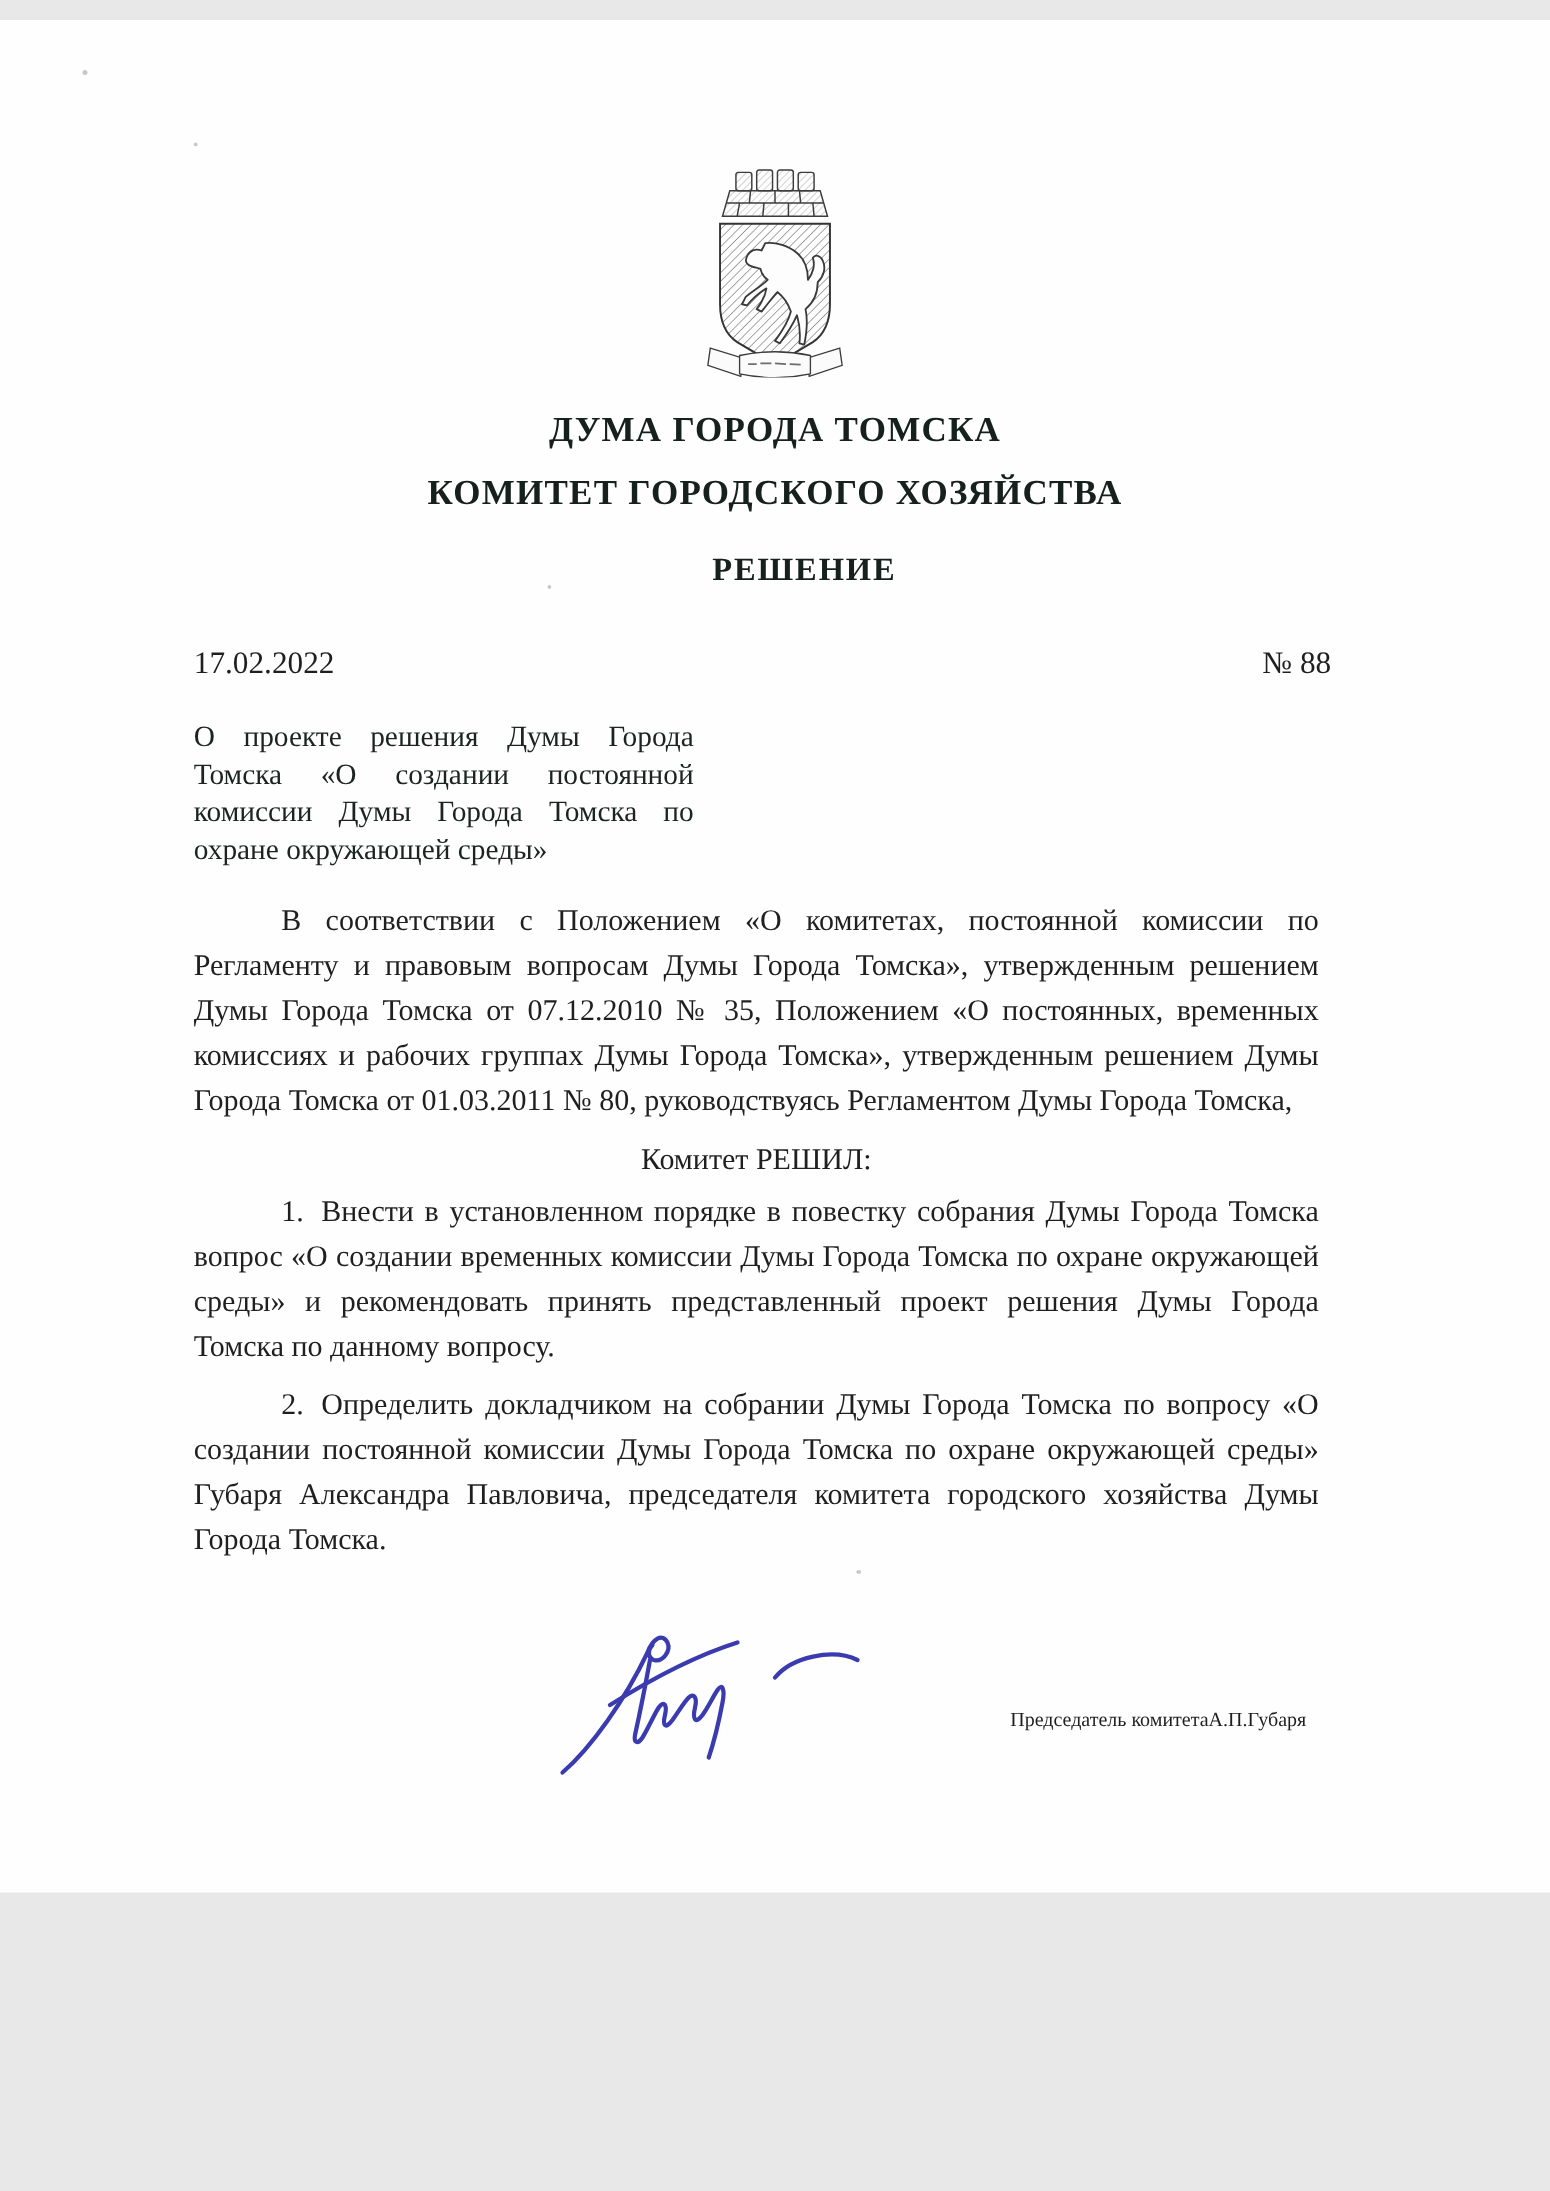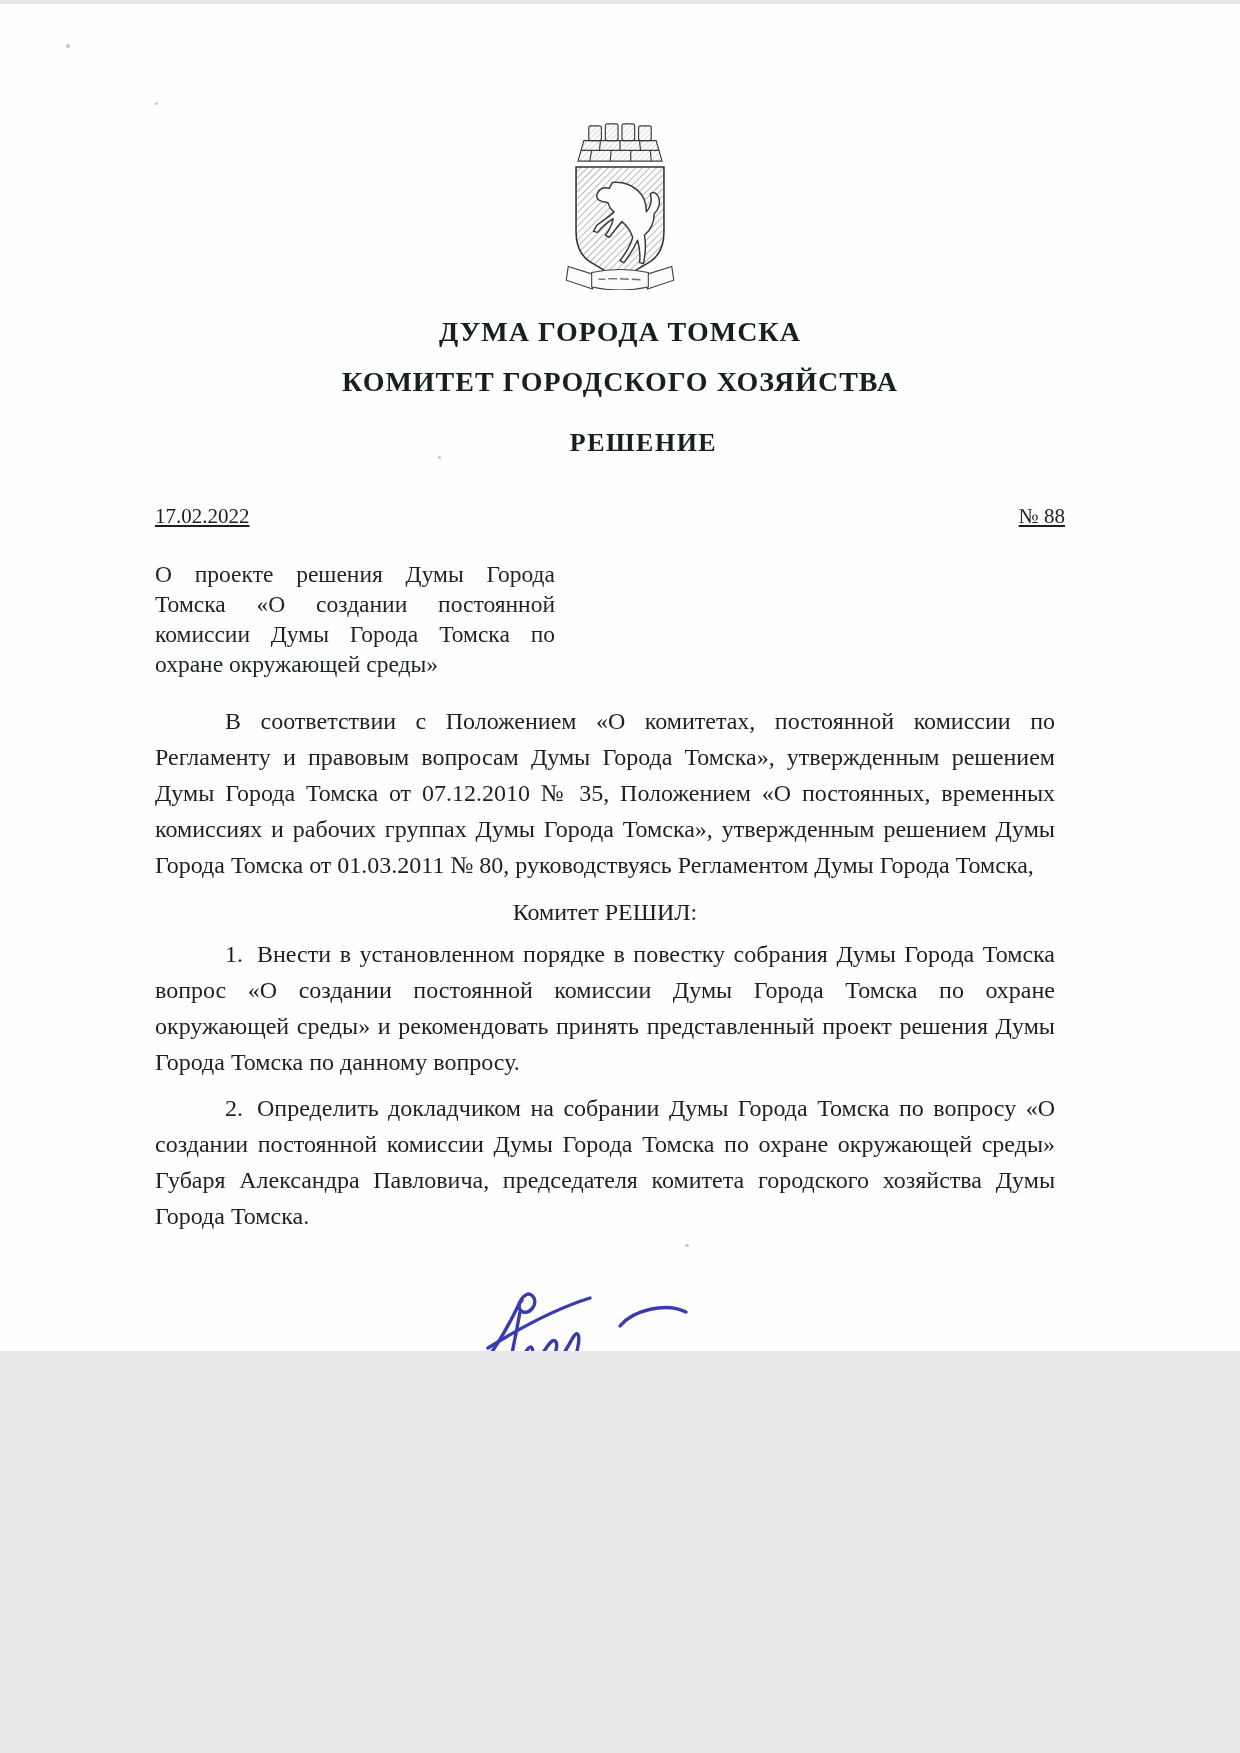--- a/index.html
+++ b/index.html
@@ -1,19 +1,19 @@
 <!DOCTYPE html>
 <html lang="ru"><head>
 <meta charset="utf-8">
 <style>
   html,body{margin:0;padding:0;background:#e8e8e8;}
   .page{
     position:relative;
-    width:1240px;height:1347px;
-    margin:4px auto;
+    width:1240px;height:1498px;
+    margin:16px auto;
     background:#fefefe;
     box-sizing:border-box;
     font-family:"Liberation Serif","DejaVu Serif",serif;
     color:#1f1f1f;
     overflow:hidden;
   }
   .emblem-wrap{
     padding-top:118px;
     text-align:center;
   }
@@ -34,22 +34,21 @@
     letter-spacing:1.5px;
     margin:30px 0 0 0;
     color:#16201c;
     padding-left:47px;
   }
   .meta-row{
     display:flex;
     justify-content:space-between;
     align-items:flex-start;
     margin:46px 175px 0 155px;
-    font-size:21px;
-    text-decoration:underline;
+    font-size:25px;
   }
   .subject{
     width:400px;
     margin:30px 0 0 155px;
     font-weight:normal;
     font-size:23.5px;
     line-height:30px;
     text-align:justify;
     color:#1b2420;
   }
@@ -179,21 +178,21 @@
     <span>17.02.2022</span>
     <span>№ 88</span>
   </div>
 
   <p class="subject">О проекте решения Думы Города Томска «О создании постоянной комиссии Думы Города Томска по охране окружающей среды»</p>
 
   <p class="preamble">В соответствии с Положением «О комитетах, постоянной комиссии по Регламенту и правовым вопросам Думы Города Томска», утвержденным решением Думы Города Томска от 07.12.2010 № 35, Положением «О постоянных, временных комиссиях и рабочих группах Думы Города Томска», утвержденным решением Думы Города Томска от 01.03.2011 № 80, руководствуясь Регламентом Думы Города Томска,</p>
 
   <p class="resolved">Комитет РЕШИЛ:</p>
 
-  <p class="item"><span class="num">1.</span><span>Внести в установленном порядке в повестку собрания Думы Города Томска вопрос «О создании постоянной комиссии Думы Города Томска по охране окружающей среды» и рекомендовать принять представленный проект решения Думы Города Томска по данному вопросу.</span></p>
+  <p class="item"><span class="num">1.</span><span>Внести в установленном порядке в повестку собрания Думы Города Томска вопрос «О создании временных комиссии Думы Города Томска по охране окружающей среды» и рекомендовать принять представленный проект решения Думы Города Томска по данному вопросу.</span></p>
 
   <p class="item"><span class="num">2.</span><span>Определить докладчиком на собрании Думы Города Томска по вопросу «О создании постоянной комиссии Думы Города Томска по охране окружающей среды» Губаря Александра Павловича, председателя комитета городского хозяйства Думы Города Томска.</span></p>
 
   <div class="signature-row">
     <span>Председатель комитета</span>
 
     <svg class="signature-svg" width="290" height="150" viewBox="0 0 290 150" aria-hidden="true">
       <g fill="none" stroke="#3b3bb0" stroke-width="3.4" stroke-linecap="round" stroke-linejoin="round">
 
         <path d="M22 128

